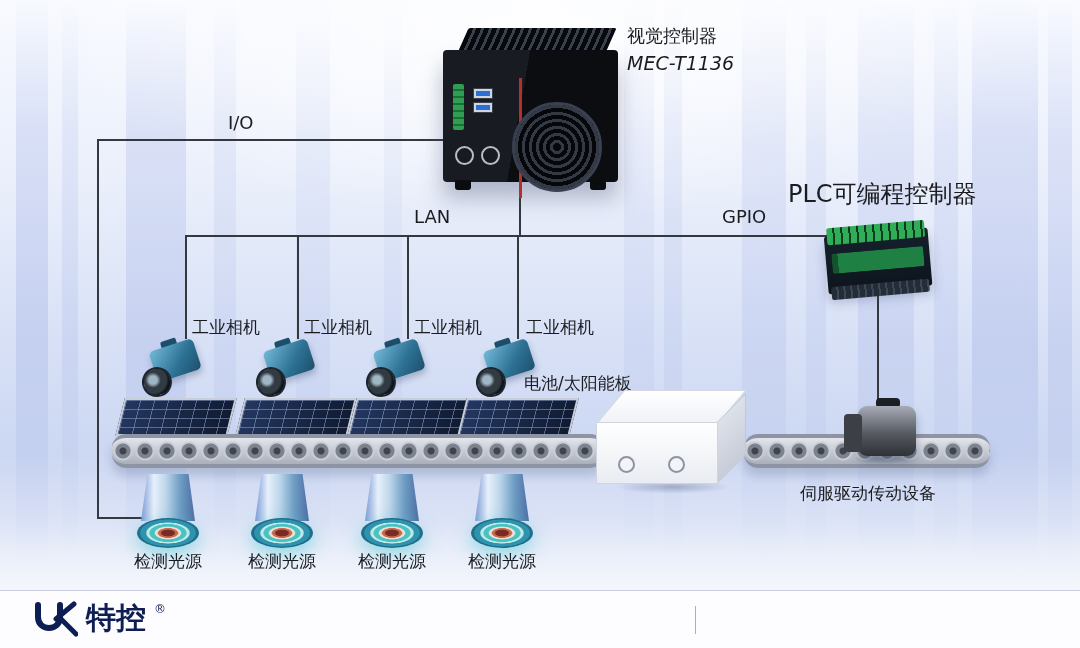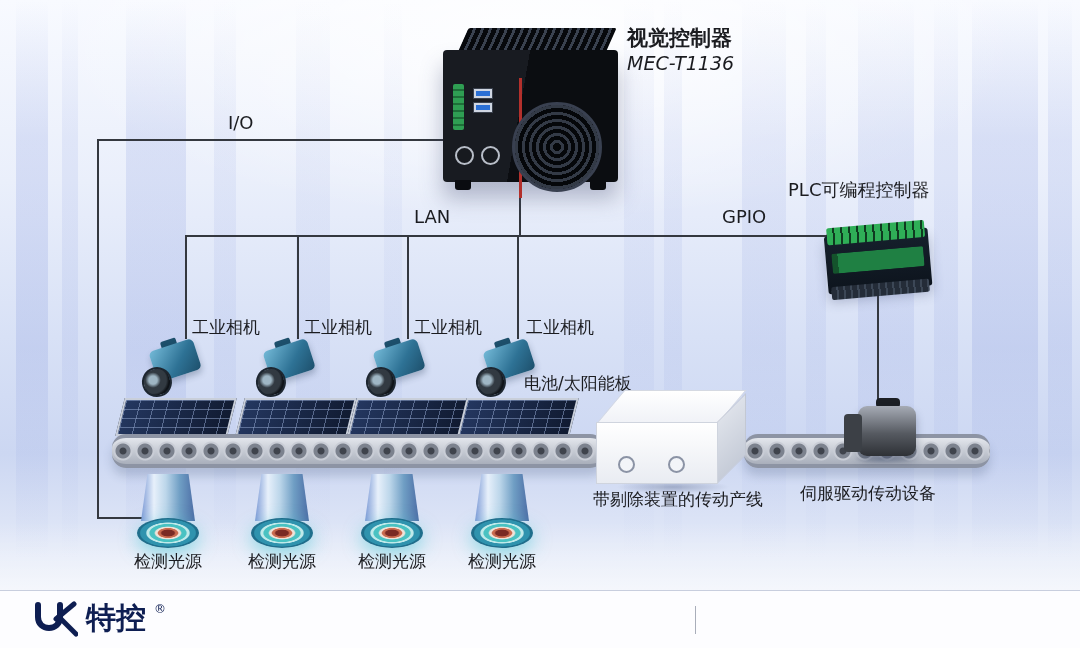--- a/index.html
+++ b/index.html
@@ -11,21 +11,21 @@
   
   .pillar{position:absolute;top:0;height:560px;pointer-events:none;
     background:linear-gradient(180deg,rgba(163,178,231,0) 0%,rgba(163,178,231,.55) 25%,rgba(138,156,222,.45) 62%,rgba(163,178,231,0) 100%);}
   .floorband{position:absolute;left:0;right:0;top:522px;height:74px;background:linear-gradient(180deg,rgba(255,255,255,0),rgba(255,255,255,.55));}
   
   .wire{position:absolute;background:#34383f;}
   .wire.h{height:2px}.wire.v{width:2px}
   
   .lbl{position:absolute;color:#1b1c20;font-size:17px;white-space:nowrap;}
   .lbl.wirelbl{font-size:18px;}
-  .lbl.ctrl1{font-size:21px;font-weight:700;}
+  .lbl.ctrl1{font-size:18px;font-weight:400;}
   .lbl.ctrl2{font-size:19px;font-weight:500;font-style:italic;}
   
   .controller{position:absolute;left:443px;top:28px;width:175px;height:168px;}
   .ctrl-fins{position:absolute;left:14px;top:0;width:148px;height:26px;border-radius:2px;
     background:repeating-linear-gradient(90deg,#07090d 0 5px,#3a4250 5px 8px);
     transform:skewX(-24deg);transform-origin:bottom left;}
   .ctrl-body{position:absolute;left:0;top:22px;width:175px;height:132px;border-radius:4px;
     background:linear-gradient(100deg,#181b21 0 44%,#0b0d11 44% 100%);
     box-shadow:0 16px 22px rgba(60,70,110,.35);}
   .ctrl-red{position:absolute;left:76px;top:28px;width:3px;height:120px;background:#b3302c;}
@@ -153,21 +153,21 @@
       <div class="ctrl-rnd" style="left:38px;top:96px"></div>
       <div class="ctrl-red"></div>
       <div class="ctrl-fan"></div>
     </div>
     <div class="ctrl-foot" style="left:12px"></div>
     <div class="ctrl-foot" style="right:12px"></div>
   </div>
   <div class="lbl ctrl1" style="left:627px;top:24px">视觉控制器</div>
   <div class="lbl ctrl2" style="left:627px;top:52px">MEC-T1136</div>
 
-  <div class="lbl" style="left:788px;top:178px;font-size:18px">PLC可编程控制器</div>
+  <div class="lbl" style="left:788px;top:178px;font-size:24px">PLC可编程控制器</div>
   <div class="plc">
     <div class="plc-body"></div>
     <div class="plc-term-top"></div>
     <div class="plc-pcb"></div>
     <div class="plc-term-bot"></div>
   </div>
 
   <div class="lbl" style="left:192px;top:316px">工业相机</div>
   <div class="lbl" style="left:304px;top:316px">工业相机</div>
   <div class="lbl" style="left:414px;top:316px">工业相机</div>
@@ -205,21 +205,20 @@
   <div class="conveyor" style="left:744px;top:434px;width:246px"></div>
 
   <div class="soft-shadow" style="left:598px;top:478px;width:150px;height:18px"></div>
   <div class="box3d">
     <div class="box-top"></div>
     <div class="box-side"></div>
     <div class="box-front"></div>
     <div class="box-hole" style="left:22px;top:66px"></div>
     <div class="box-hole" style="left:72px;top:66px"></div>
   </div>
-  <div class="lbl" style="left:593px;top:488px">带剔除装置的传动产线</div>
 
   <div class="soft-shadow" style="left:844px;top:452px;width:80px;height:14px"></div>
   <div class="servo">
     <div class="servo-cable"></div>
     <div class="servo-body"></div>
     <div class="servo-cap"></div>
   </div>
   <div class="lbl" style="left:800px;top:482px">伺服驱动传动设备</div>
 
   <div class="light" style="left:137px;top:474px">

